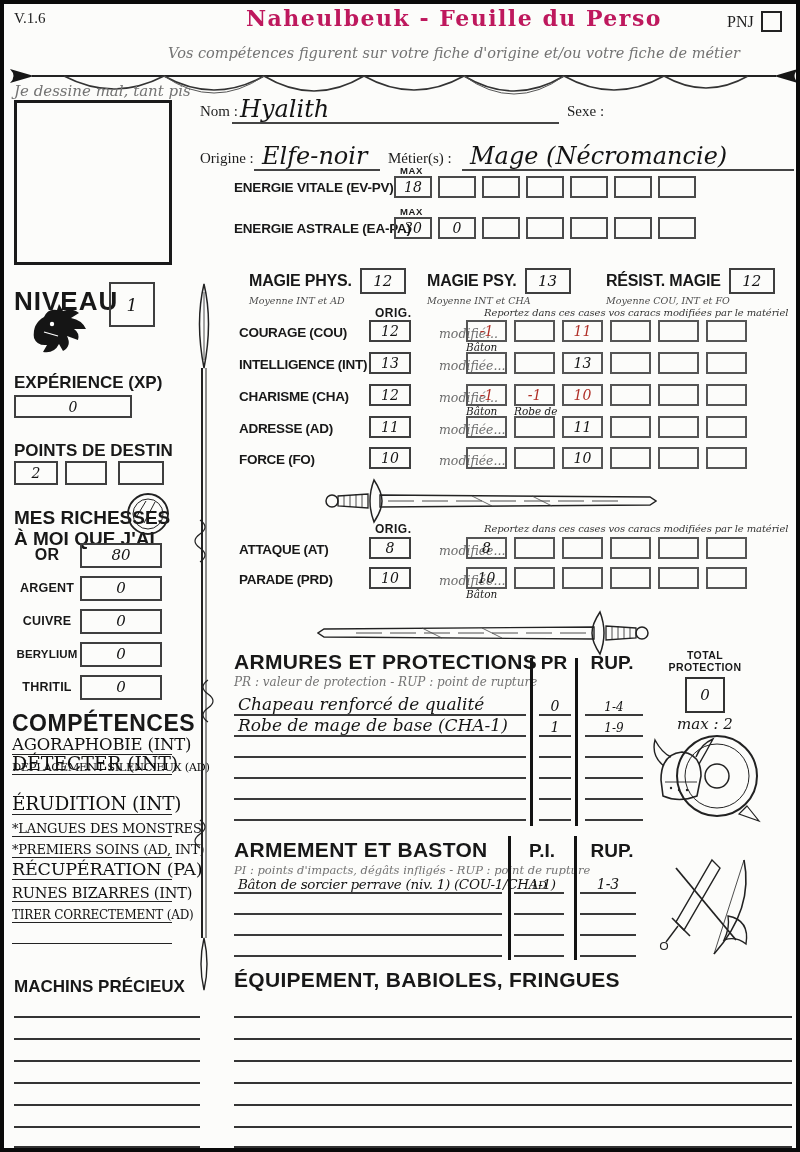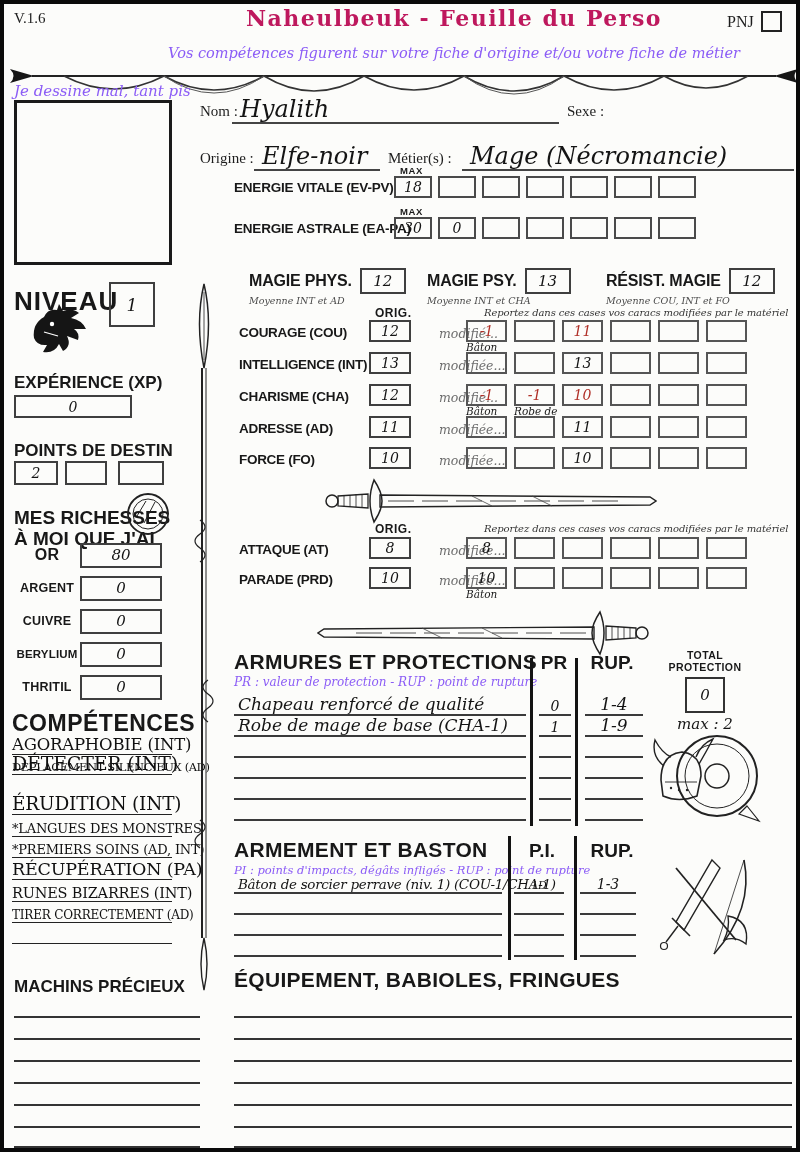--- a/index.html
+++ b/index.html
@@ -1,21 +1,21 @@
 <!DOCTYPE html>
 <html><head>
 <meta charset="utf-8">
 <style>
   html,body{margin:0;padding:0;background:#e8e8e4;}
   .sheet{position:relative;width:800px;height:1152px;background:#fcfcfa;border:4px solid #0a0a0a;
          box-sizing:border-box;overflow:hidden;font-family:"Liberation Sans",sans-serif;}
   .abs{position:absolute;}
   .lbl{font-family:"Liberation Sans",sans-serif;font-weight:700;color:#181818;}
   .ser{font-family:"Liberation Serif",serif;color:#1d1d1d;}
-  .scr{font-family:"DejaVu Serif",serif;font-style:italic;color:#8b5cf6;}
+  .scr{font-family:"DejaVu Serif",serif;font-style:italic;color:#737373;}
   .hw{font-family:"DejaVu Serif",serif;font-style:italic;color:#141414;}
   .red{color:#b03028;}
   .box{border:2px solid #3f3f3f;box-sizing:border-box;display:flex;align-items:center;justify-content:center;background:transparent;}
   .uline{border-bottom:2px solid #3a3a3a;}
   .vbar{width:0;border-left:3px solid #131313;}
   .fld{position:absolute;border-bottom:2px solid #444;display:flex;align-items:flex-end;padding:0 0 1px 8px;box-sizing:border-box;}
   .fld .hw{font-size:24px;line-height:24px;white-space:nowrap;}
   
   .erow{position:absolute;left:230px;height:26px;}
   .elabel{position:absolute;left:0;top:4px;font-size:13.5px;white-space:nowrap;letter-spacing:-.2px;}
@@ -37,21 +37,21 @@
   .modlbl{position:absolute;left:200px;top:6px;font-size:12.5px;color:#6e6e6e;}
   .cell{position:absolute;top:0;width:41px;height:22px;border:2px solid #555;box-sizing:border-box;}
   .cv{position:absolute;inset:0;display:flex;align-items:center;justify-content:center;font-size:14px;}
   .sub{position:absolute;top:19px;left:-2px;font-size:10.5px;white-space:nowrap;color:#191919;}
   .origlbl{font-size:12px;letter-spacing:.5px;}
   .repnote{font-size:10px;white-space:nowrap;color:#333;letter-spacing:-.1px;}
   
   .arow,.wrow{position:absolute;left:230px;height:21px;display:flex;align-items:flex-end;}
   .aname{width:292px;margin-right:13px;height:21px;display:flex;align-items:flex-end;padding-left:4px;box-sizing:border-box;}
   .apr{width:32px;margin-right:14px;display:flex;align-items:flex-end;justify-content:center;font-size:14px;}
-  .arup{width:58px;display:flex;align-items:flex-end;justify-content:center;font-size:17px;}
+  .arup{width:58px;display:flex;align-items:flex-end;justify-content:center;font-size:12px;}
   .wname{width:268px;margin-right:12px;height:21px;display:flex;align-items:flex-end;padding-left:4px;box-sizing:border-box;}
   .wpi{width:50px;margin-right:16px;display:flex;align-items:flex-end;justify-content:center;font-size:11px;}
   .wrup{width:56px;display:flex;align-items:flex-end;justify-content:center;font-size:14px;}
   .sect-title{font-size:21px;letter-spacing:.3px;white-space:nowrap;}
   .sect-sub{font-size:12px;white-space:nowrap;}
   .colhdr{font-size:19px;text-align:center;}
   
   .crow{position:absolute;left:10px;height:26px;display:flex;align-items:center;}
   .clabel{width:66px;text-align:center;letter-spacing:.2px;}
   .cbox{width:82px;height:25px;}

